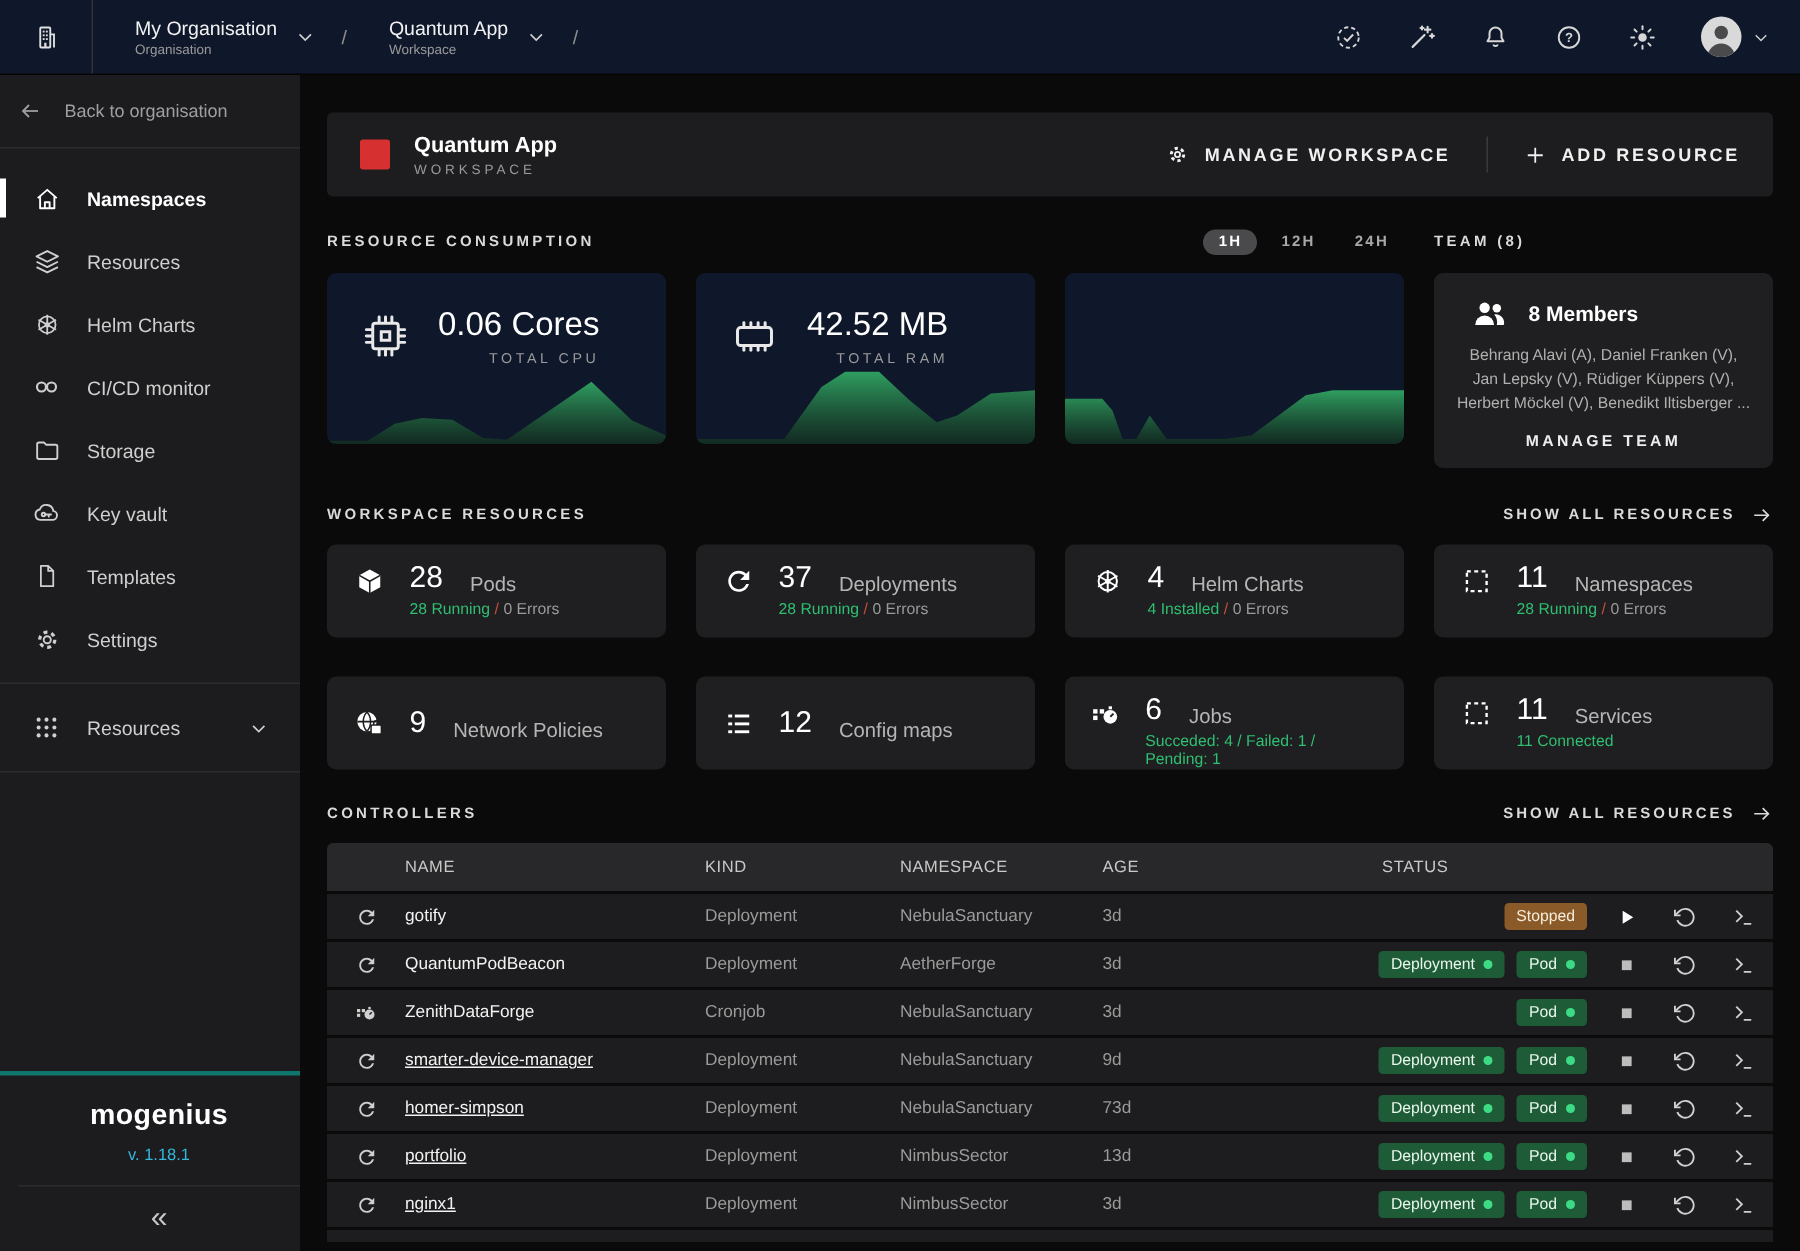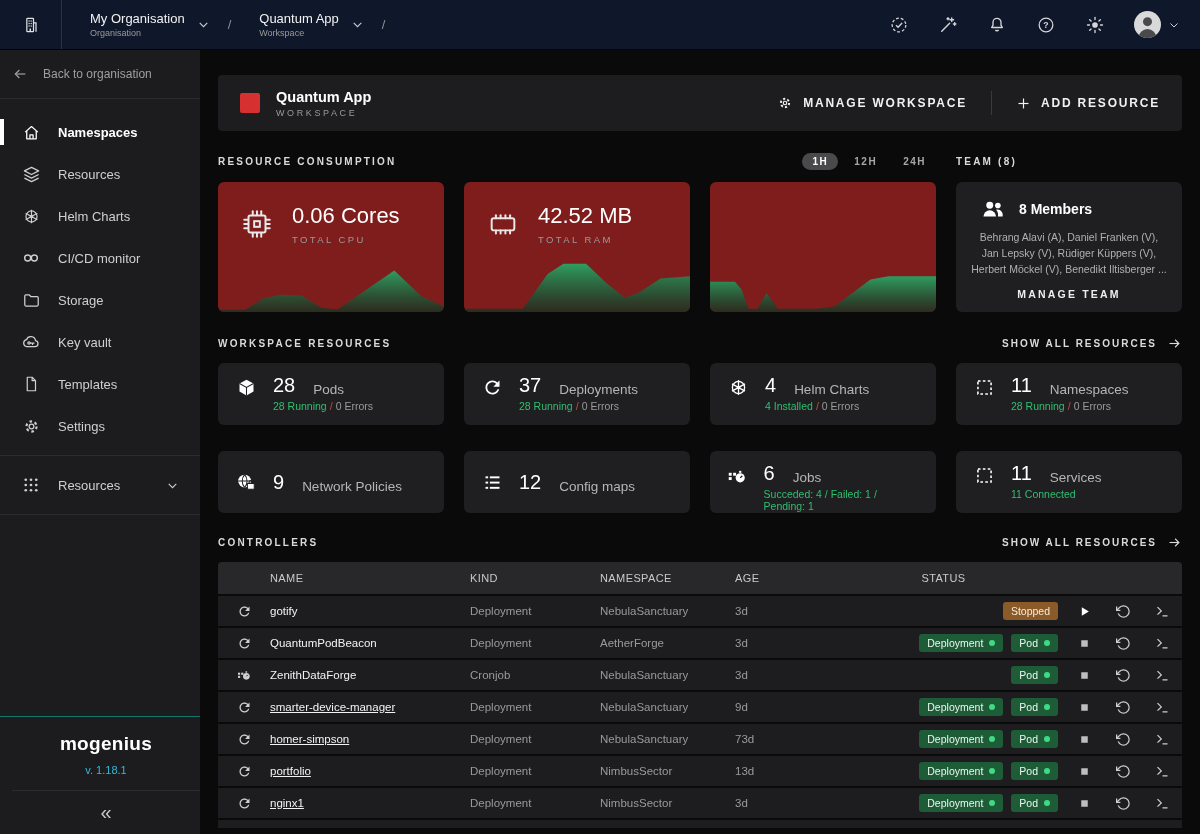--- a/index.html
+++ b/index.html
@@ -30,21 +30,21 @@
   
   .sidebar { width:200px; background:#1c1c1e; display:flex; flex-direction:column; flex-shrink:0; }
   .back-row { height:49px; flex-shrink:0; display:flex; align-items:center; gap:15px; padding:0 12px; color:#9f9f9f; font-size:12px; border-bottom:1px solid #2c2c2e; cursor:pointer; }
   .menu { padding-top:12px; }
   .m-item { position:relative; height:42px; display:flex; align-items:center; gap:17px; padding:0 21px; color:#cfcfcf; font-size:13px; cursor:pointer; }
   .m-item .ic { width:20px; display:flex; justify-content:center; }
   .m-item.active::before { content:""; position:absolute; left:0; top:8px; bottom:8px; width:4px; background:#fff; }
   .m-item.active .lbl { color:#fff; font-weight:bold; }
   .m-div { height:1px; background:#2c2c2e; margin:8px 0; }
   .chev-right { margin-left:auto; }
-  .sidebar-bottom { margin-top:auto; border-top:1px solid #0f766e;padding-left:12px; }
+  .sidebar-bottom { margin-top:auto; border-top:3px solid #0f766e;padding-left:12px; }
   .logo-txt { text-align:center; font-size:19px; font-weight:bold; letter-spacing:.3px; color:#fff; padding-top:16px; }
   .version-txt { text-align:center; color:#35b8dc; font-size:11px; padding:9px 0 14px; cursor:pointer; }
   .collapse-row { border-top:1px solid #2c2c2e; height:44px; display:flex; align-items:center; justify-content:center; color:#c9c9c9; font-size:20px; cursor:pointer; }
 
   
   .content { flex:1; padding:25px 18px 0 18px; overflow:hidden; background:#0a0a0b; }
 
   .ws-header { height:56px; background:#1d1d1f; border-radius:4px; display:flex; align-items:center; padding:0 22px; }
   .ws-square { width:20px; height:20px; background:#d63030; border-radius:2px; margin-right:16px; flex-shrink:0; }
   .ws-titles .t { font-size:14.5px; font-weight:bold; color:#fff; }
@@ -55,21 +55,21 @@
 
   .section-row { display:grid; grid-template-columns:1fr 226px; gap:20px; margin:22px 0 12px; align-items:center; }
   .sec-left { display:flex; align-items:center; justify-content:space-between; }
   .sec-label { font-size:10px; font-weight:bold; letter-spacing:2.2px; color:#dadada; }
   .range-toggle { display:flex; align-items:center; gap:6px; }
   .range { font-size:10px; font-weight:bold; letter-spacing:1.5px; color:#a8a8a8; padding:3px 10px; cursor:pointer; }
   .range.selected { background:#4a4a4d; color:#fff; border-radius:10px; }
   .show-all { display:flex; align-items:center; gap:10px; font-size:10px; font-weight:bold; letter-spacing:2px; color:#dadada; cursor:pointer; }
 
   .metrics-grid { display:grid; grid-template-columns:repeat(4,1fr); gap:20px; }
-  .metric-card { position:relative; height:130px; background:#7f1d1d; border-radius:6px; overflow:hidden; }
+  .metric-card { position:relative; height:114px; background:#0f172a; border-radius:6px; overflow:hidden;text-align:right; }
   .metric-top { display:flex; align-items:center; gap:18px; padding:21px 0 0 22px; }
   .metric-val { font-size:22px; font-weight:500; color:#fff; white-space:nowrap; }
   .metric-lbl { font-size:9.5px; letter-spacing:2.4px; color:#9a9a9a; margin-top:5px; }
   .spark { position:absolute; left:0; right:0; bottom:0; height:56px; }
   .spark svg { width:100%; height:100%; }
 
   .team-card { background:#1f1f21; border-radius:6px; height:130px; padding:14px 14px 12px; display:flex; flex-direction:column; }
   .team-head { display:flex; align-items:center; gap:13px; padding-left:10px; }
   .team-count { font-size:14px; font-weight:bold; color:#fff; }
   .team-names { font-size:10.5px; color:#b0b0b0; text-align:center; line-height:1.5; margin-top:8px; }

